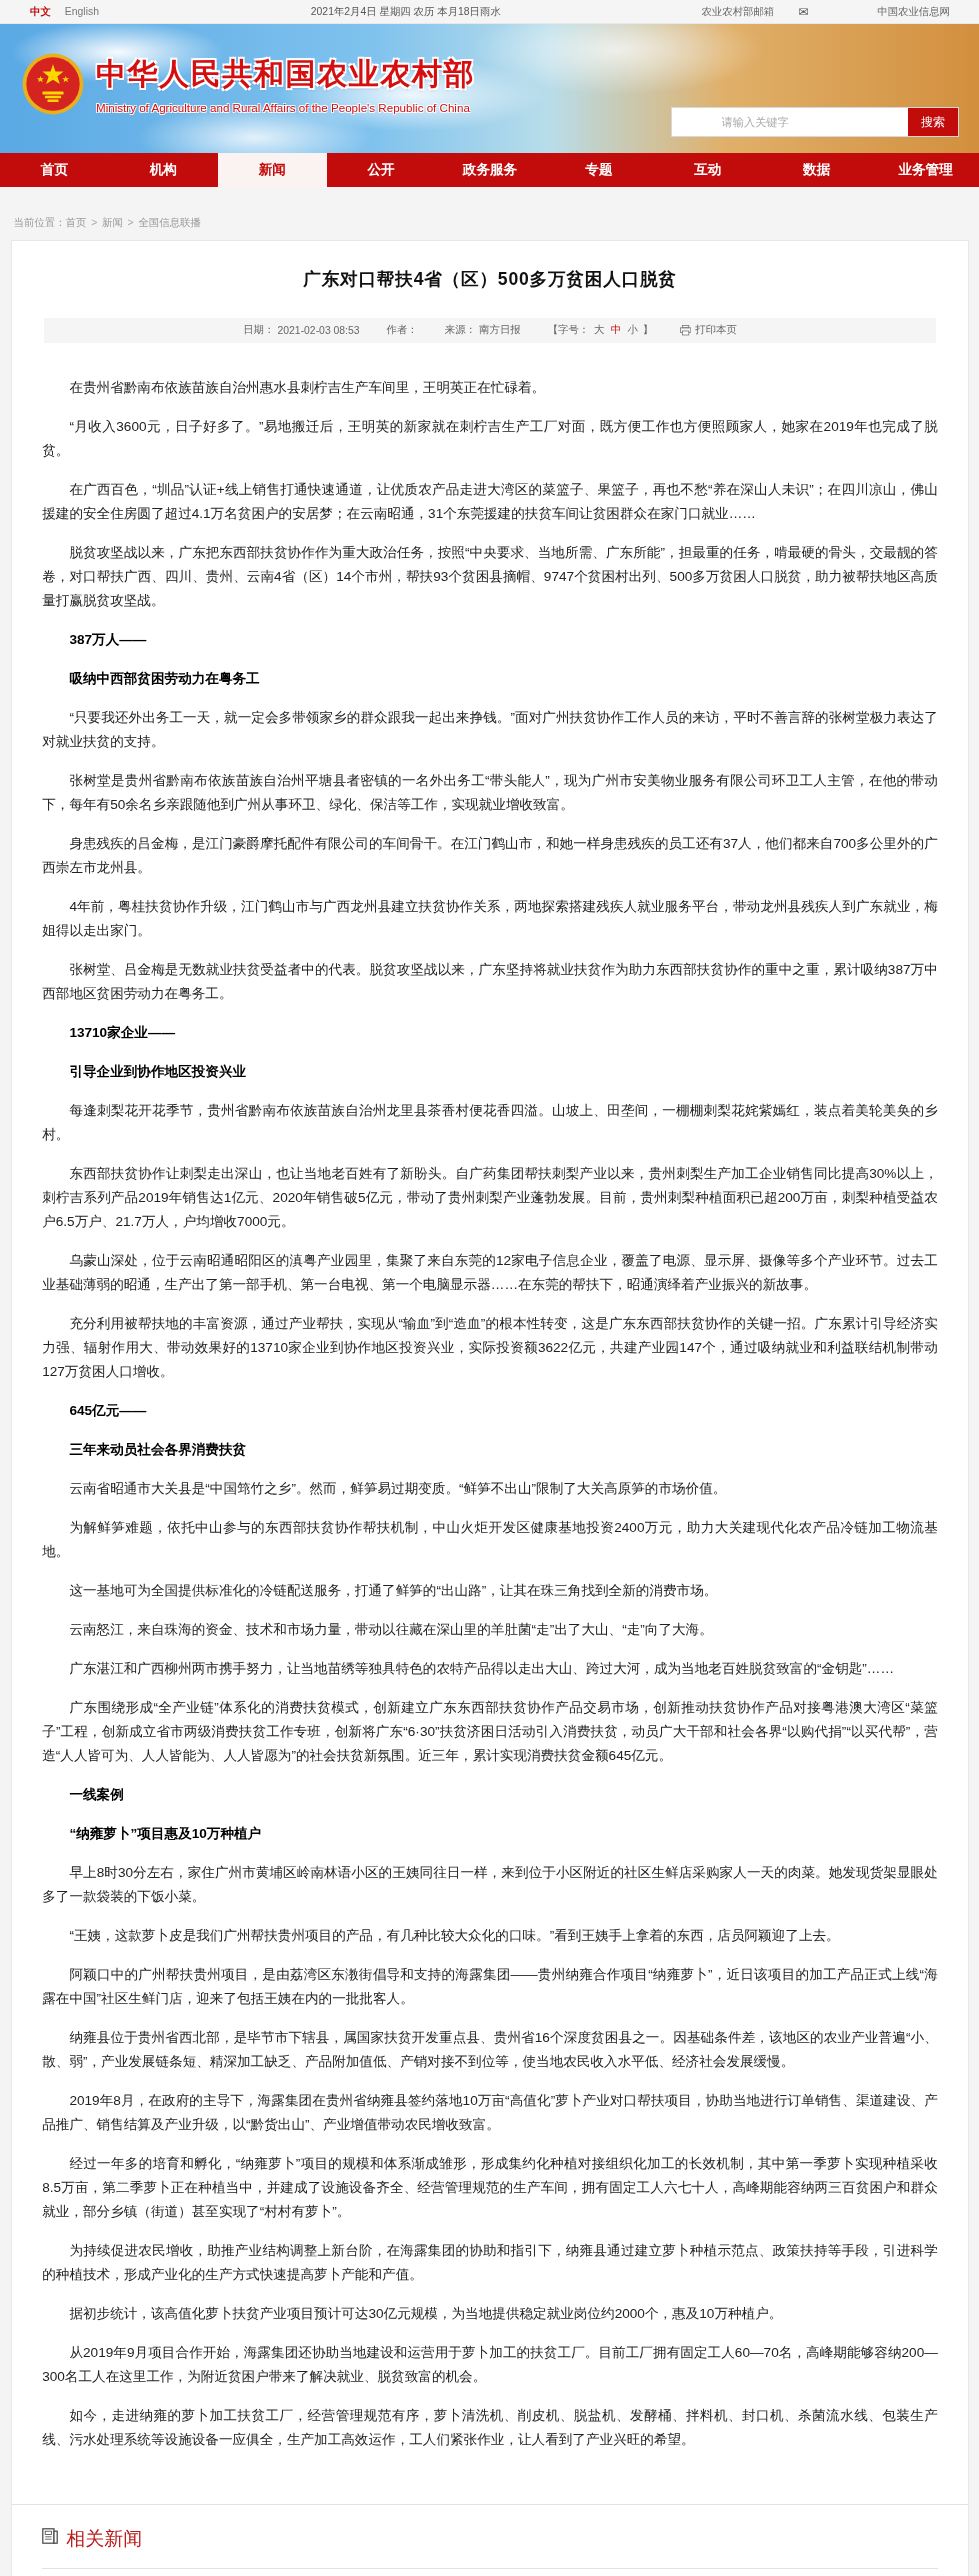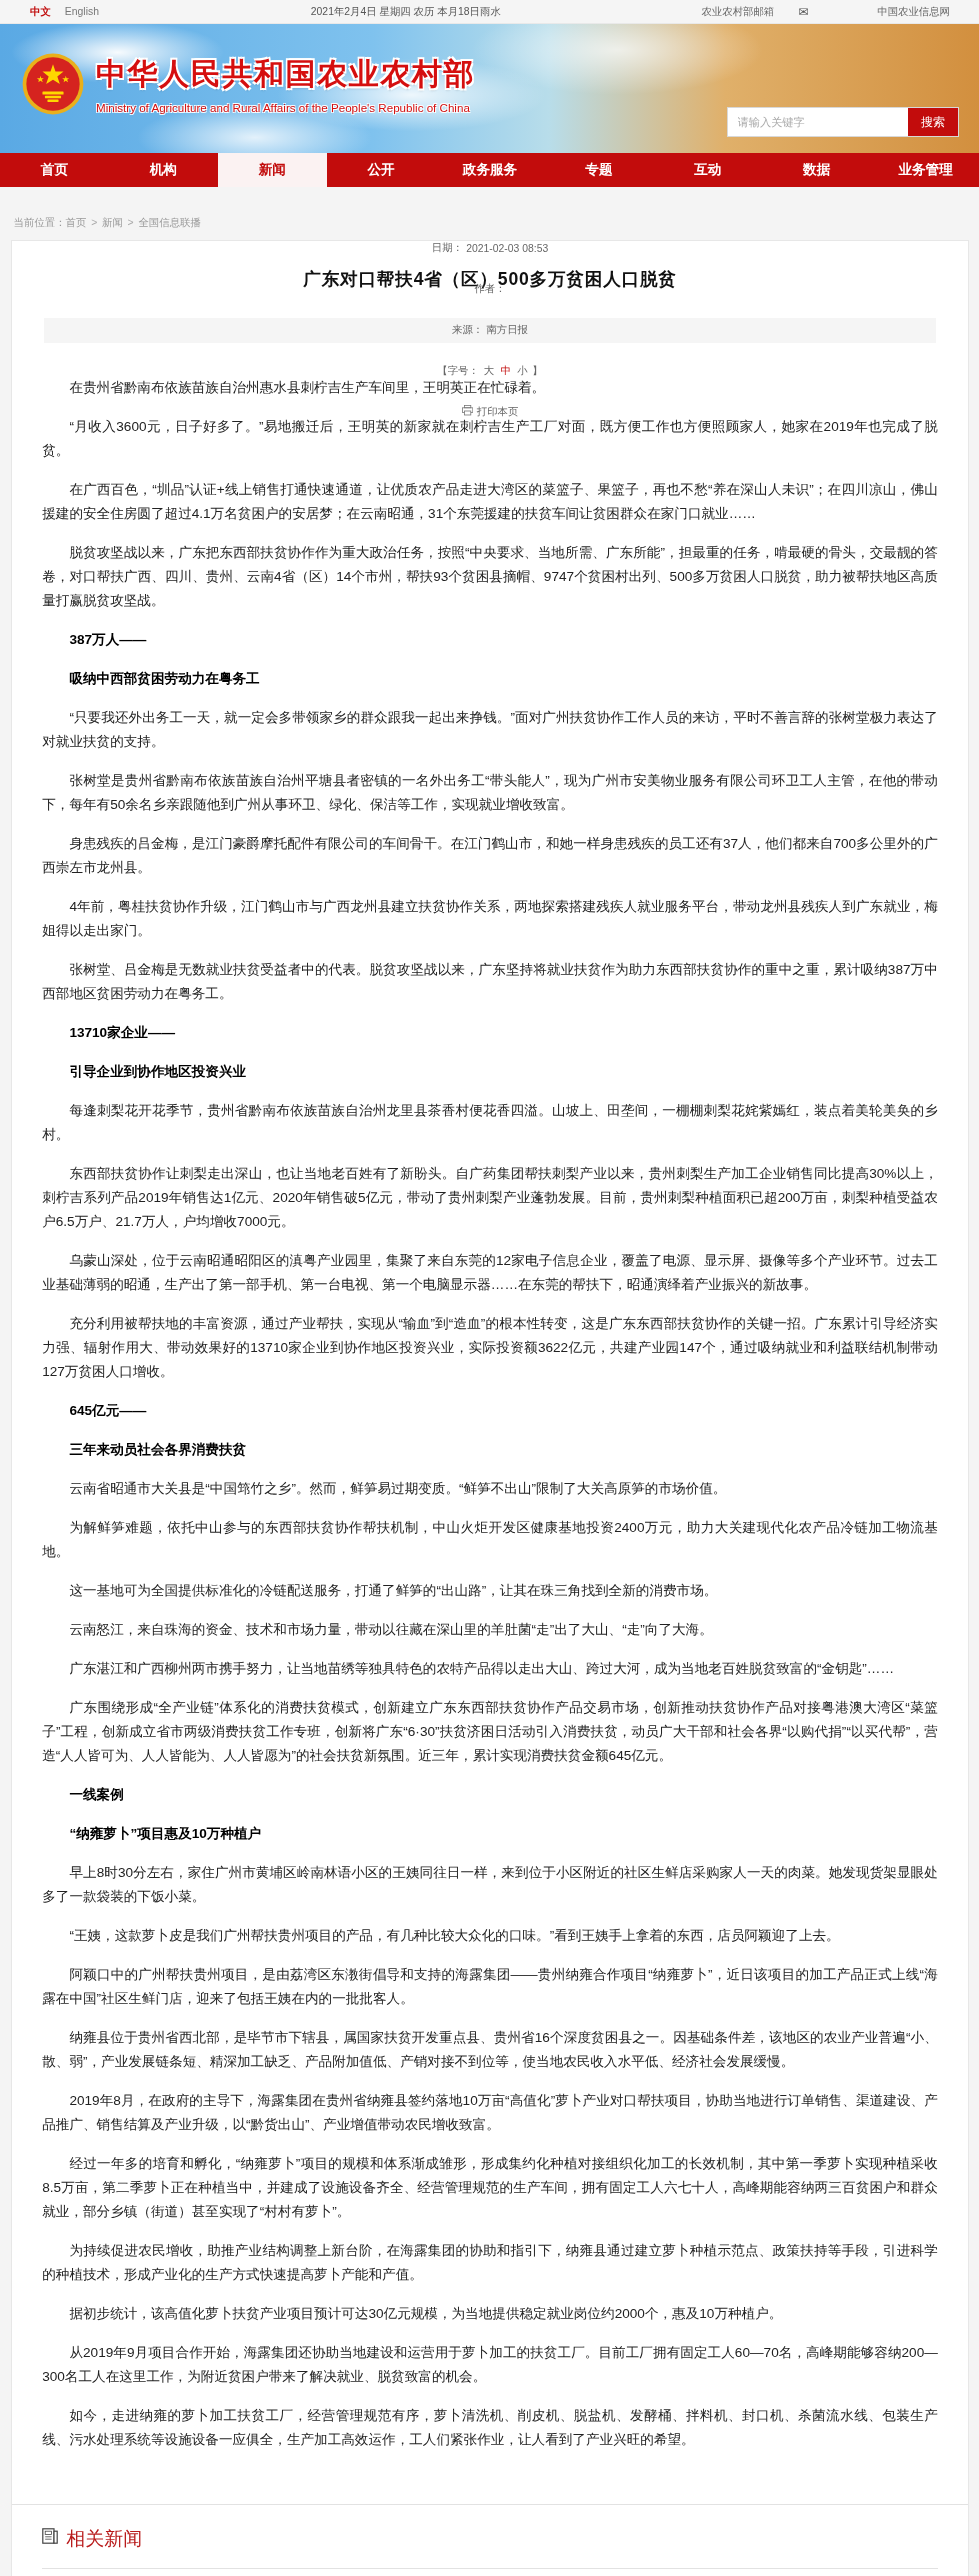--- a/index.html
+++ b/index.html
@@ -38,22 +38,22 @@
   .banner-title {
     font-size: 30px; font-weight: bold; color: #d50f0f; letter-spacing: 1.6px;
     text-shadow: -1.6px -1.6px 0 #fff, 1.6px -1.6px 0 #fff, -1.6px 1.6px 0 #fff, 1.6px 1.6px 0 #fff, 0 2.4px 2.4px rgba(0,0,0,.25);
   }
   .banner-subtitle {
     margin-top: 6.4px; font-size: 11.6px; color: #d50f0f;
     text-shadow: -0.8px -0.8px 0 #fff, 0.8px -0.8px 0 #fff, -0.8px 0.8px 0 #fff, 0.8px 0.8px 0 #fff;
   }
   .searchbox {
     position: absolute; right: 21px; bottom: 16px;
-    width: 232px; height: 30px; display: flex;
-    border: 0.8px solid #d8d8d8; background: #fff;
+    width: 288px; height: 30px; display: flex;
+    border: 0.8px solid #d8d8d8; background: #fff; padding-left: 40px;
   }
   .searchbox input {
     flex: 1; border: 0; outline: none; padding: 0 9.6px;
     font-size: 11.2px; color: #333; font-family: inherit; background: transparent;
   }
   .searchbox input::placeholder { color: #aaa; }
   .search-btn {
     width: 50px; border: 0; background: #c20c0c; color: #fff;
     font-size: 12px; cursor: pointer; font-family: inherit;
   }
@@ -75,26 +75,26 @@
     margin: 0 11.2px; background: #fff; border: 0.8px solid #e7e7e7;
     min-height: 2349px; padding-bottom: 8px;
   }
   .article-title {
     margin: 26px 48px 0; text-align: center;
     font-size: 17.6px; font-weight: bold; color: #111; letter-spacing: 0.8px;
   }
   .meta-bar {
     margin: 27px 32px 0; height: 25.6px; background: #f5f5f5;
     display: flex; align-items: center; justify-content: center; gap: 27px;
-    font-size: 10.4px; color: #666; flex-direction: column;
+    font-size: 10.4px; color: #666;
   }
   .meta-item { display: flex; align-items: center; gap: 3.2px; }
   .size-opt { cursor: pointer; margin: 0 1.6px; }
   .size-opt.mid { color: #c20c0c; }
-  .print-link { display: flex; align-items: flex-start; gap: 4px; cursor: pointer; color: #666; }
+  .print-link { display: flex; align-items: center; gap: 4px; cursor: pointer; color: #666; }
   .print-icon svg { display: block; }
   
   .article-body { padding: 17.6px 30px 16px; }
   .article-body p {
     font-size: 13.6px; line-height: 24px; margin: 15px 0;
     text-indent: 2em; color: #222; text-align: justify;
   }
   .article-body p.subhead { font-weight: bold; color: #000; }
   
   .related { margin-top: 21px; border-top: 0.8px solid #e2e2e2; padding: 0 30px; }

